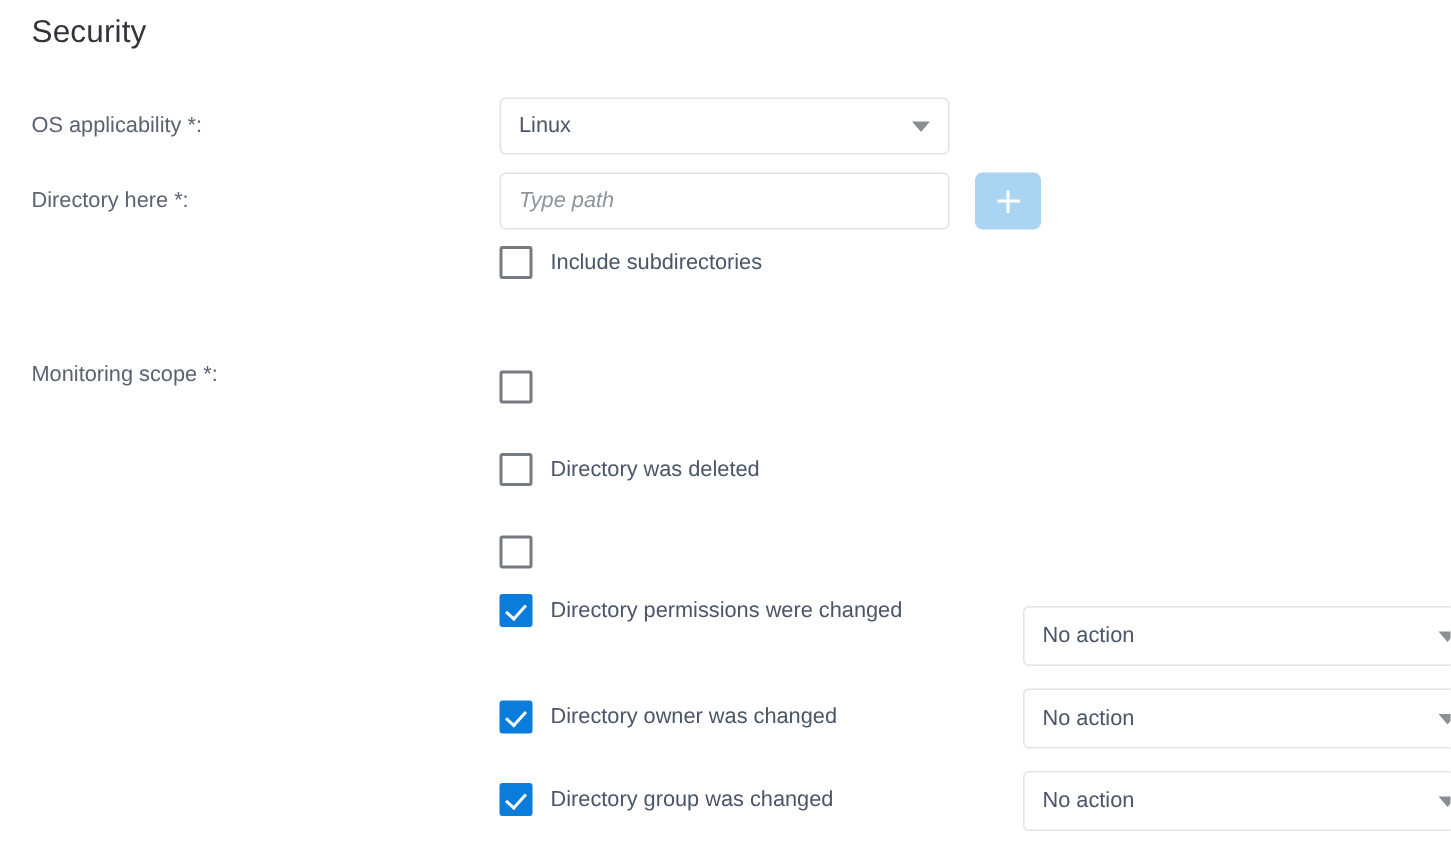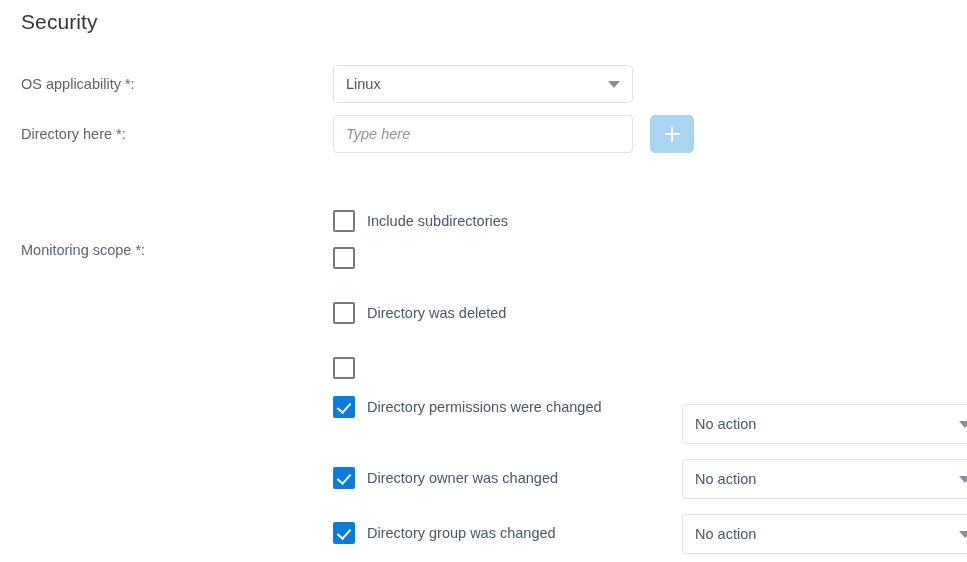--- a/index.html
+++ b/index.html
@@ -166,21 +166,21 @@
   }
   .checkbox-label {
     margin-left: 12px;
     font-size: 14.5px;
     color: #4a5568;
     white-space: nowrap;
     line-height: 20px;
   }
 
   
-  #row-include-subdirs { top: 164px; margin-top: 46px; }
+  #row-include-subdirs { top: 164px; }
   #row-dir-created     { top: 247px; }
   #row-dir-deleted     { top: 302px; }
   #row-dir-renamed     { top: 357px; }
   #row-dir-perms       { top: 396px; }
   #row-dir-owner       { top: 467px; }
   #row-dir-group       { top: 522px; }
 
   
   .action-select {
     left: 682px;
@@ -200,21 +200,21 @@
 <div class="form-label" id="label-os">OS applicability *:</div>
 
 <div class="control-box" id="os-select">
   <span class="value-text">Linux</span>
   <span class="caret-icon"></span>
 </div>
 
 <div class="form-label" id="label-dirpath">Directory here *:</div>
 
 <div class="control-box" id="dirpath-input">
-  <span class="placeholder-text">Type here</span>
+  <span class="placeholder-text">Type path</span>
 </div>
 
 <button id="add-path-button">
   <span class="plus-icon"></span>
 </button>
 
 <div class="checkbox-row" id="row-include-subdirs">
   <span class="checkbox-box"></span>
   <span class="checkbox-label">Include subdirectories</span>
 </div>

